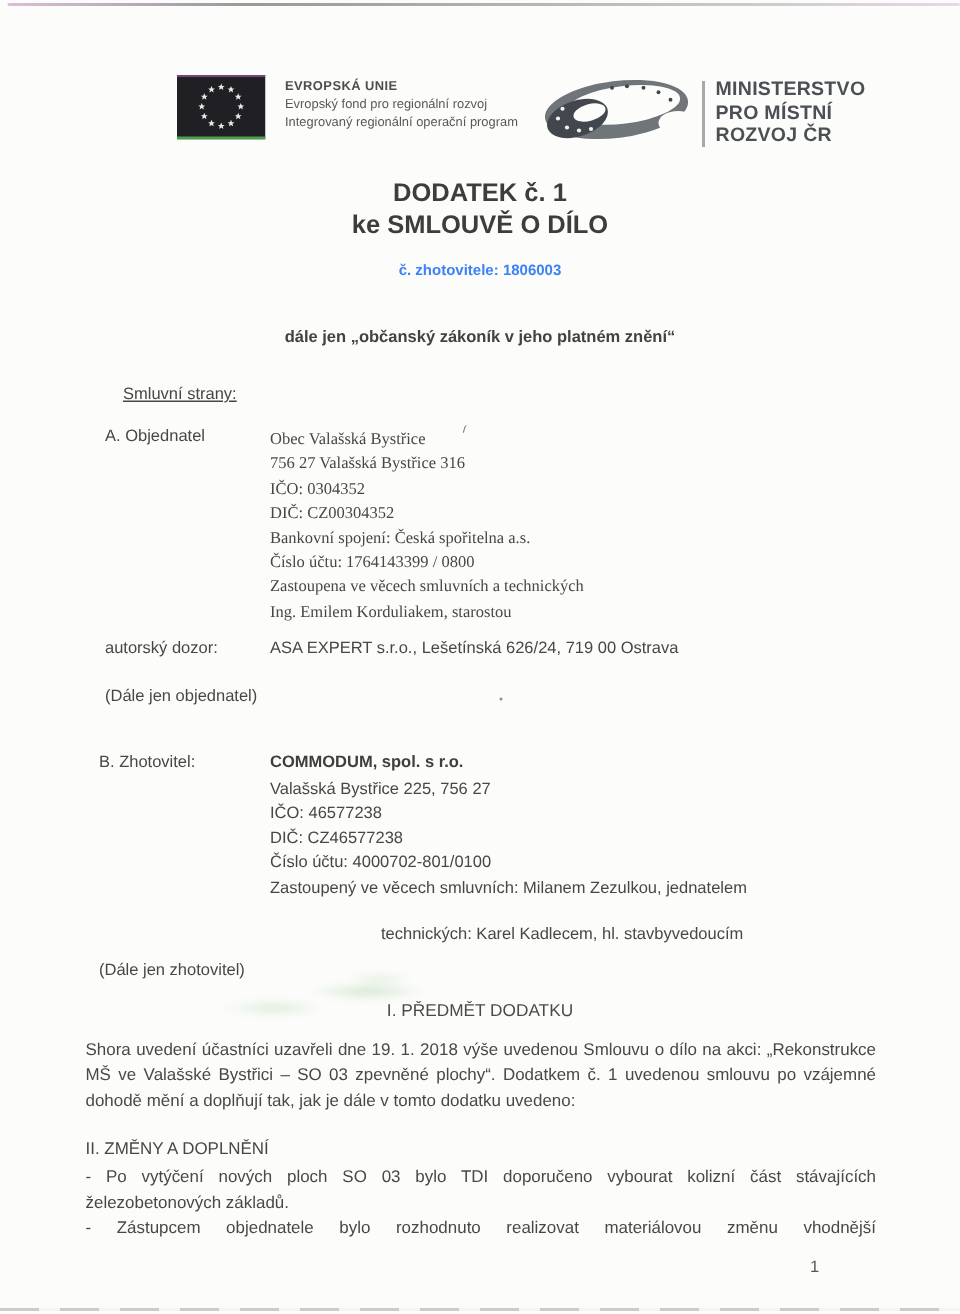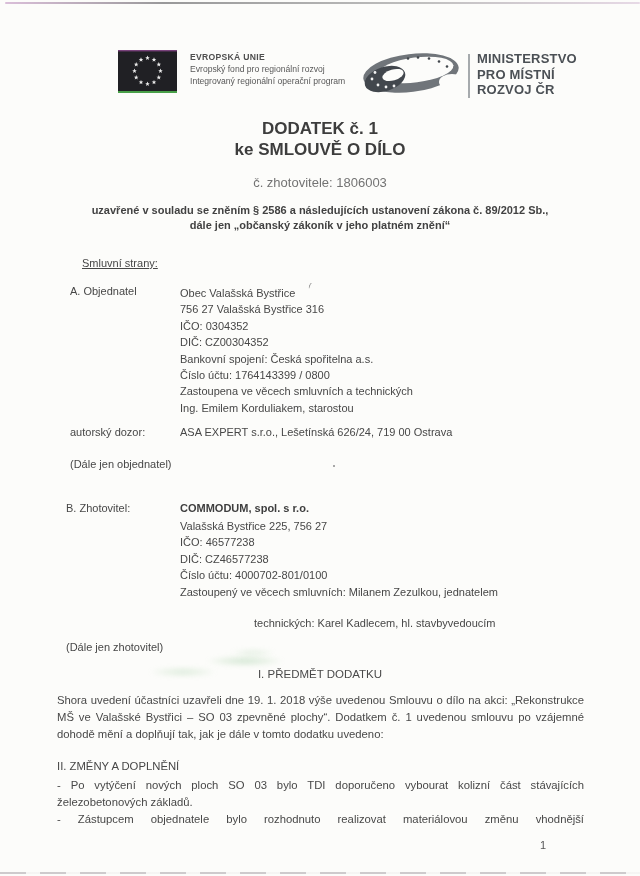--- a/index.html
+++ b/index.html
@@ -41,28 +41,28 @@
   .eu-text .l1 { font-size: 8.6px; font-weight: 600; color: #4e4e4e; letter-spacing: .3px; }
   .eu-text .l2, .eu-text .l3 { font-size: 8.6px; color: #585858; }
   .mmr-logo { left: 360px; top: 49px; width: 104px; height: 48px; }
   .mmr-sep { left: 468px; top: 54px; width: 2px; height: 44px; background: #a6aaad; }
   .mmr-text { left: 477px; top: 51px; font-size: 13px; font-weight: bold; color: #4b5055; line-height: 15.5px; letter-spacing: .2px; }
 
   
   .center-line { left: 0; width: 640px; text-align: center; }
   .title-1 { top: 119px; font-size: 17px; font-weight: bold; color: #3d3d3d; }
   .title-2 { top: 140px; font-size: 17px; font-weight: bold; color: #3d3d3d; text-align: center; }
-  .contract-no { top: 175px; font-size: 13px; font-weight: normal; color: #737373; }
+  .contract-no { top: 175px; font-size: 10px; font-weight: bold; color: #3b82f6; }
   .legal-1 { top: 204px; font-size: 11px; font-weight: bold; color: #424242; }
   .legal-2 { top: 219px; font-size: 11px; font-weight: bold; color: #424242; }
 
   .parties-heading { left: 82px; top: 257px; text-decoration: underline; }
 
   .label-col { left: 70px; }
-  .value-col { left: 180px; line-height: 16.4px; }
+  .value-col { left: 180px; line-height: 16.4px; font-family: Liberation Serif, serif; }
   .party-a-label { top: 285px; }
   .party-a-values { top: 285px; width: 360px; }
   .tick-mark { left: 309px; top: 283px; width: 3px; height: 6px;
     border-left: 1.6px solid #8a8a8a; border-radius: 60% 0 0 0; transform: rotate(14deg); }
 
   .dozor-label { top: 426px; }
   .dozor-value { left: 180px; top: 426px; }
   .note-a { left: 70px; top: 458px; }
   .stray-dot { left: 333px; top: 465px; width: 2px; height: 2px; background: #8d8d8d; border-radius: 50%; }
 
@@ -148,21 +148,20 @@
   <div class="abs mmr-sep"></div>
   <div class="abs mmr-text">
     <div>MINISTERSTVO</div>
     <div>PRO MÍSTNÍ</div>
     <div>ROZVOJ ČR</div>
   </div>
 
   <div class="abs center-line title-1">DODATEK č. 1</div>
   <div class="abs center-line title-2">ke SMLOUVĚ O DÍLO</div>
   <div class="abs center-line contract-no">č. zhotovitele: 1806003</div>
-  <div class="abs center-line legal-1">uzavřené v souladu se zněním § 2586 a následujících ustanovení zákona č. 89/2012 Sb.,</div>
   <div class="abs center-line legal-2">dále jen „občanský zákoník v jeho platném znění“</div>
 
   <div class="abs parties-heading">Smluvní strany:</div>
 
   <div class="abs label-col party-a-label">A.  Objednatel</div>
   <div class="abs value-col party-a-values">
     <div>Obec Valašská Bystřice</div>
     <div>756 27 Valašská Bystřice 316</div>
     <div>IČO: 0304352</div>
     <div>DIČ: CZ00304352</div>

